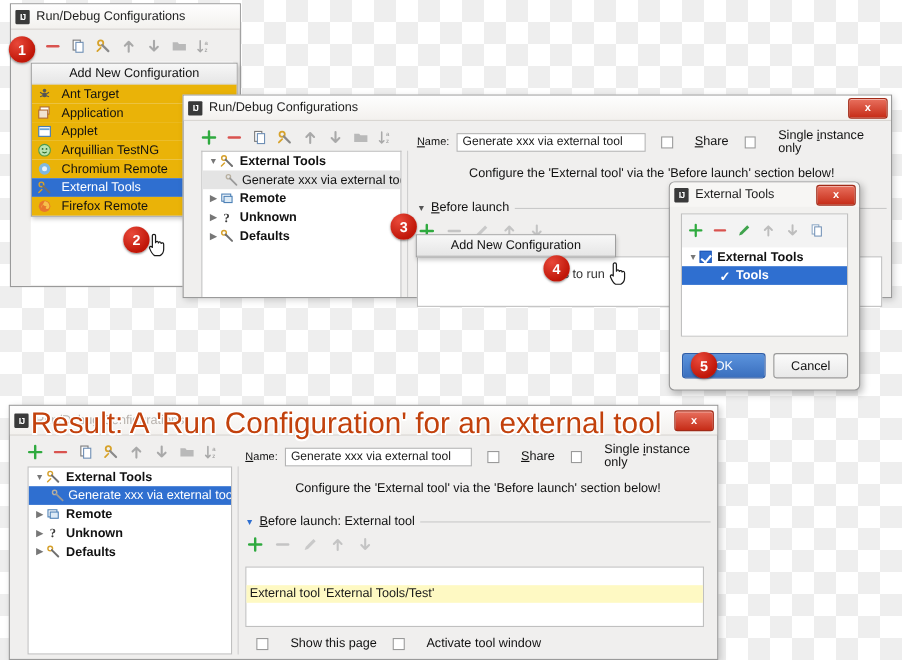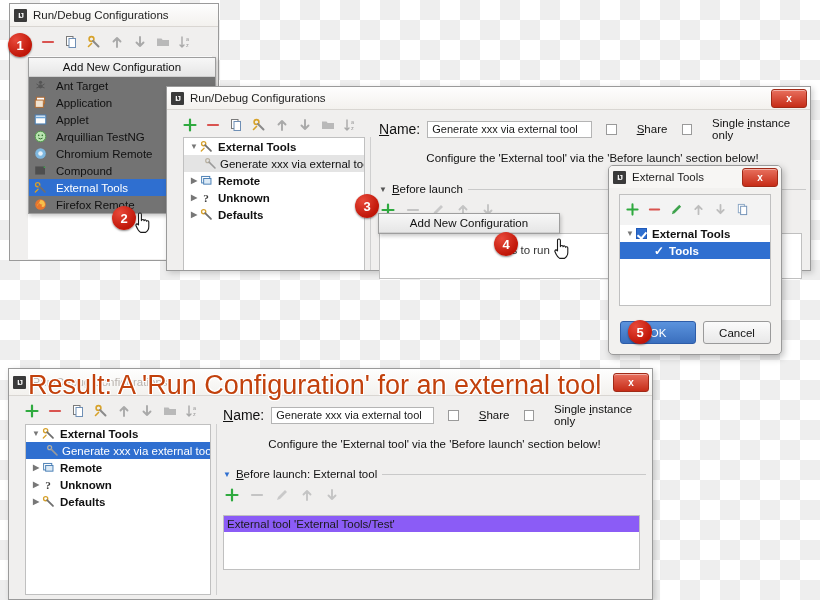--- a/index.html
+++ b/index.html
@@ -27,41 +27,41 @@
   .toolbar{display:flex;align-items:center;gap:9px;padding:4px 8px;height:22px;box-sizing:content-box;}
   .tb{width:14px;height:14px;display:inline-block;position:relative;}
   svg{display:block;overflow:visible;}
   .tree{background:#fff;border:1px solid #c0c0c0;box-sizing:border-box;overflow:hidden;}
   .trow{display:flex;align-items:center;height:17px;font-size:11.5px;color:#111;white-space:nowrap;padding-left:4px;}
   .trow.bold{font-weight:bold;}
   .trow.sel{background:#2f6fd0;color:#fff;}
   .trow.selgray{background:#e4e4e4;}
   .arrow{width:12px;display:inline-block;text-align:center;color:#777;font-size:8px;}
   .ico{width:15px;display:inline-block;text-align:center;margin-right:3px;}
-  .lbl-name{font-size:14px;color:#111;}
+  .lbl-name{font-size:10px;color:#111;}
   .txtfield{background:#fff;border:1px solid #b4b4b4;height:17px;font-size:11px;color:#1a1a1a;
     display:flex;align-items:center;padding:0 4px;box-sizing:border-box;}
   .chk{width:11px;height:11px;border:1px solid #9a9a9a;background:#fff;display:inline-block;
     box-sizing:border-box;vertical-align:middle;}
   .chk.on{background:#2f6fd0;border-color:#2059b8;position:relative;}
   .chk.on:after{content:"";position:absolute;left:2px;top:1px;width:4px;height:7px;
     border:solid #fff;border-width:0 2px 2px 0;transform:rotate(40deg);}
   .chkrow{display:flex;align-items:center;gap:20px;font-size:11.5px;color:#111;}
   .legend{font-size:11.5px;color:#111;display:flex;align-items:center;gap:5px;white-space:nowrap;}
   .legline{flex:1;height:1px;background:#c9c9c9;}
   .u{text-decoration:underline;}
   .badge{position:absolute;width:24px;height:24px;border-radius:50%;
     background:radial-gradient(circle at 33% 28%,#e8493a,#c01608 70%);
     color:#fff;font-size:13px;font-weight:bold;display:flex;align-items:center;justify-content:center;
     box-shadow:0 1px 2px rgba(0,0,0,.45);z-index:60;font-family:"Liberation Sans",sans-serif;}
   .menu{background:#f4f4f4;border:1px solid #9e9e9e;box-shadow:1px 2px 4px rgba(0,0,0,.22);}
   .menu-head{height:18px;background:linear-gradient(to bottom,#f7f7f7,#e6e6e6);
     border-bottom:1px solid #cfcfcf;font-size:11.5px;color:#111;display:flex;
     align-items:center;justify-content:center;}
-  .menu-item{height:17px;display:flex;align-items:center;font-size:11.5px;color:#111;padding-left:5px;gap:4px;background:#737373;}
+  .menu-item{height:17px;display:flex;align-items:center;font-size:11.5px;color:#111;padding-left:5px;gap:4px;background:#eab308;}
   .menu-item.sel{background:#2f6fd0;color:#fff;}
   .btn{height:21px;min-width:66px;border:1px solid #9a9a9a;border-radius:3px;font-size:11.5px;
     display:flex;align-items:center;justify-content:center;
     background:linear-gradient(to bottom,#fbfbfb,#e8e8e8);color:#111;margin-top:24px;}
   .btn.primary{background:linear-gradient(to bottom,#5b93dd,#3a6fbe);border-color:#2e5da8;color:#fff;}
   .cursor{position:absolute;width:20px;height:22px;z-index:55;}
   .overlay-title{position:absolute;font-size:27px;font-weight:normal;color:#c2410c;
     font-family:"Liberation Sans",sans-serif;white-space:nowrap;z-index:40;
     text-shadow:1px 0 0 #fff,-1px 0 0 #fff,0 1px 0 #fff,0 -1px 0 #fff,1px 1px 0 #fff,-1px -1px 0 #fff,1px -1px 0 #fff,-1px 1px 0 #fff;}
   .ghost{position:absolute;font-size:11.5px;color:#b9b3ae;white-space:nowrap;z-index:35;}
@@ -170,29 +170,20 @@
       </div>
       <div class="menu-item">
         <span class="ico">
           <svg width="13" height="13" viewBox="0 0 16 16">
             <circle cx="8" cy="8" r="6.5" fill="#7fb8e0"></circle>
             <circle cx="8" cy="8" r="2.8" fill="#e8f2fa"></circle>
           </svg>
         </span>
         <span>Chromium Remote</span>
       </div>
-      <div class="menu-item">
-        <span class="ico">
-          <svg width="13" height="13" viewBox="0 0 16 16">
-            <rect x="1.5" y="3" width="12" height="10" fill="#4e4e4e"></rect>
-            <path d="M12 2l2.5 3H12z" fill="#3fa34d"></path>
-          </svg>
-        </span>
-        <span>Compound</span>
-      </div>
       <div class="menu-item sel">
         <span class="ico">
           <svg width="13" height="13" viewBox="0 0 16 16">
             <circle cx="4.5" cy="4.5" r="2.6" fill="none" stroke="#d6a02a" stroke-width="1.6"></circle>
             <path d="M6.3 6.3L13.5 13.5" stroke="#6f6f6f" stroke-width="2.2" stroke-linecap="round"></path>
             <path d="M1.6 13.5l3.4-3.4" stroke="#d6a02a" stroke-width="1.6" stroke-linecap="round"></path>
           </svg>
         </span>
         <span>External Tools</span>
       </div>
@@ -596,23 +587,33 @@
           </svg>
         </span>
       <span class="tb">
           <svg width="14" height="14" viewBox="0 0 14 14">
             <path d="M7 2v9M3.5 7.5L7 11l3.5-3.5" stroke="#c4c4c4" stroke-width="1.9" fill="none" stroke-linecap="round" stroke-linejoin="round"></path>
           </svg>
         </span>
     </div>
 
     <div class="panelbox" style="position:absolute;left:0px;top:112px;right:6px;height:55px;">
-      <div style="height:16px;background:#8b5cf6;display:flex;align-items:center;padding-left:3px;font-size:11.5px;color:#1a1a1a;">External tool 'External Tools/Test'</div>
-    </div>
-
+      <div style="height:16px;background:#fef9c3;display:flex;align-items:center;padding-left:3px;font-size:11.5px;color:#1a1a1a;margin-top:16px;">External tool 'External Tools/Test'</div>
+    </div>
+
+    <div style="position:absolute;left:10px;top:176px;display:flex;gap:14px;">
+      <div class="chkrow">
+        <span class="chk"></span>
+        <span>Show this page</span>
+      </div>
+      <div class="chkrow">
+        <span class="chk"></span>
+        <span>Activate tool window</span>
+      </div>
+    </div>
   </div>
 </div>
 
 <div class="overlay-title" style="left:28px;top:370px;">Result: A 'Run Configuration' for an external tool</div>
 
 <div class="badge" style="left:8px;top:33px;">1</div>
 <div class="badge" style="left:112px;top:206px;">2</div>
 <div class="badge" style="left:355px;top:194px;">3</div>
 <div class="badge" style="left:494px;top:232px;">4</div>
 <div class="badge" style="left:628px;top:320px;">5</div>

